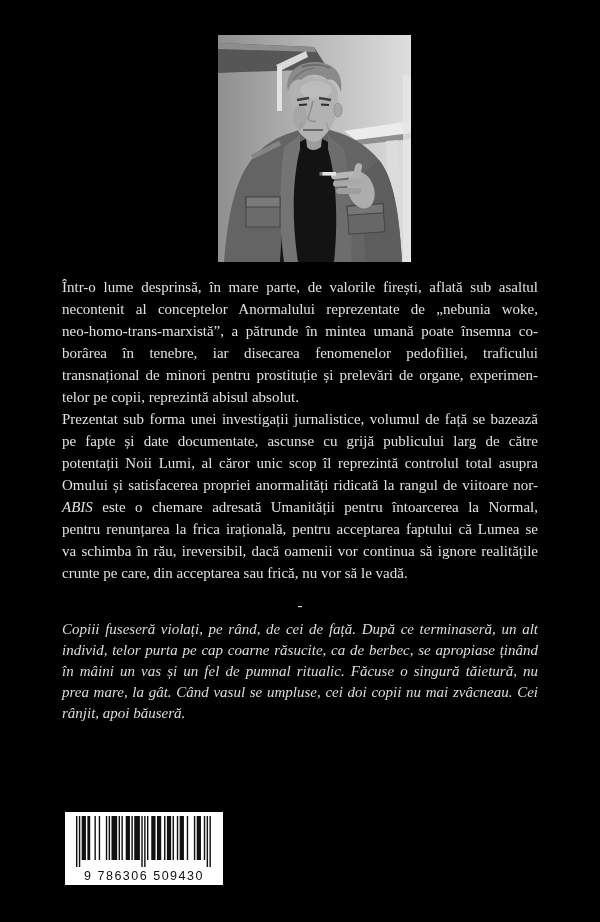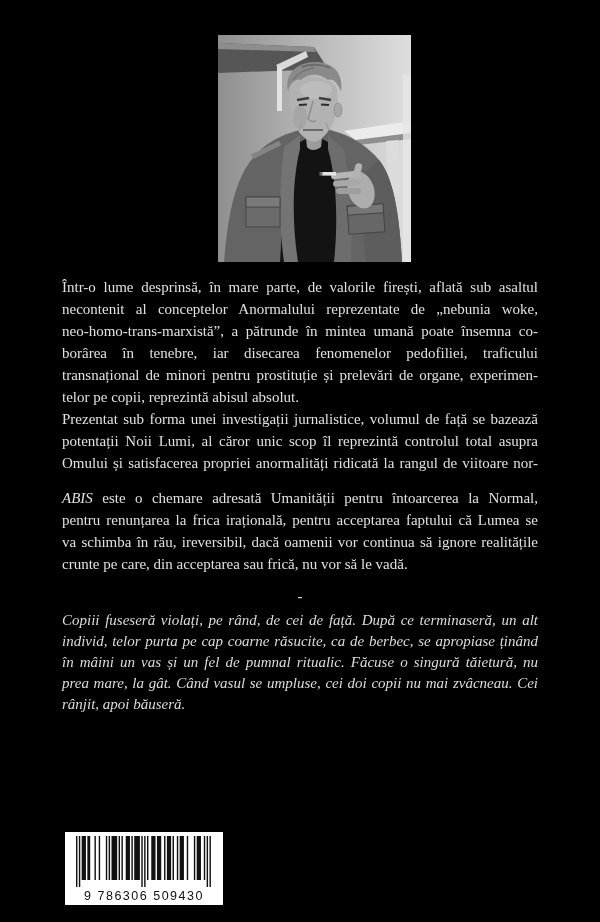--- a/index.html
+++ b/index.html
@@ -11,28 +11,28 @@
   .photo-frame { position:absolute; left:218px; top:35px; width:193px; height:227px; }
   .photo-frame svg { display:block; width:100%; height:100%; }
 
   .text-block {
     position:absolute; left:62px; top:276px; width:476px;
     color:#e0e0e0; font-size:15px;
   }
   .para { margin:0; }
   .line { line-height:22px; text-align:justify; text-align-last:justify; }
   .line.last { text-align-last:left; }
-  .p3 { margin-top:13px; }
+  .p3 { }
   .p3 .ital { font-style:italic; }
   .dash-sep { margin-top:10px; line-height:22px; text-align:center; color:#e0e0e0; }
   .excerpt { margin-top:3px; font-style:italic; color:#dcdcdc; }
   .excerpt .line { line-height:21px; }
 
   .barcode-box {
-    position:absolute; left:65px; top:832px; width:158px; height:73px;
+    position:absolute; left:65px; top:812px; width:158px; height:73px;
     background:#ffffff;
   }
   .barcode-box svg { display:block; width:158px; height:58px; }
   .barcode-digits {
     position:absolute; left:4px; right:4px; bottom:2px;
     font-family:"Liberation Sans", sans-serif; font-size:12.5px;
     color:#111; text-align:center; letter-spacing:1.5px; white-space:nowrap;
   }
 </style>
 </head>
@@ -110,20 +110,21 @@
     <div class="para">
         <div class="line">Într-o lume desprinsă, în mare parte, de valorile firești, aflată sub asaltul</div>
         <div class="line">necontenit al conceptelor Anormalului reprezentate de „nebunia woke,</div>
         <div class="line">neo-homo-trans-marxistă”, a pătrunde în mintea umană poate însemna co-</div>
         <div class="line">borârea în tenebre, iar disecarea fenomenelor pedofiliei, traficului</div>
         <div class="line">transnațional de minori pentru prostituție și prelevări de organe, experimen-</div>
         <div class="line last">telor pe copii, reprezintă abisul absolut.</div>
       </div>
     <div class="para">
         <div class="line">Prezentat sub forma unei investigații jurnalistice, volumul de față se bazează</div>
+        <div class="line">pe fapte și date documentate, ascunse cu grijă publicului larg de către</div>
         <div class="line">potentații Noii Lumi, al căror unic scop îl reprezintă controlul total asupra</div>
         <div class="line">Omului și satisfacerea propriei anormalități ridicată la rangul de viitoare nor-</div>
       </div>
     <div class="para p3">
       <div class="line"><span class="ital">ABIS</span> <span>este o chemare adresată Umanității pentru întoarcerea la Normal,</span></div>
       <div>
           <div class="line">pentru renunțarea la frica irațională, pentru acceptarea faptului că Lumea se</div>
           <div class="line">va schimba în rău, ireversibil, dacă oamenii vor continua să ignore realitățile</div>
           <div class="line last">crunte pe care, din acceptarea sau frică, nu vor să le vadă.</div>
         </div>

